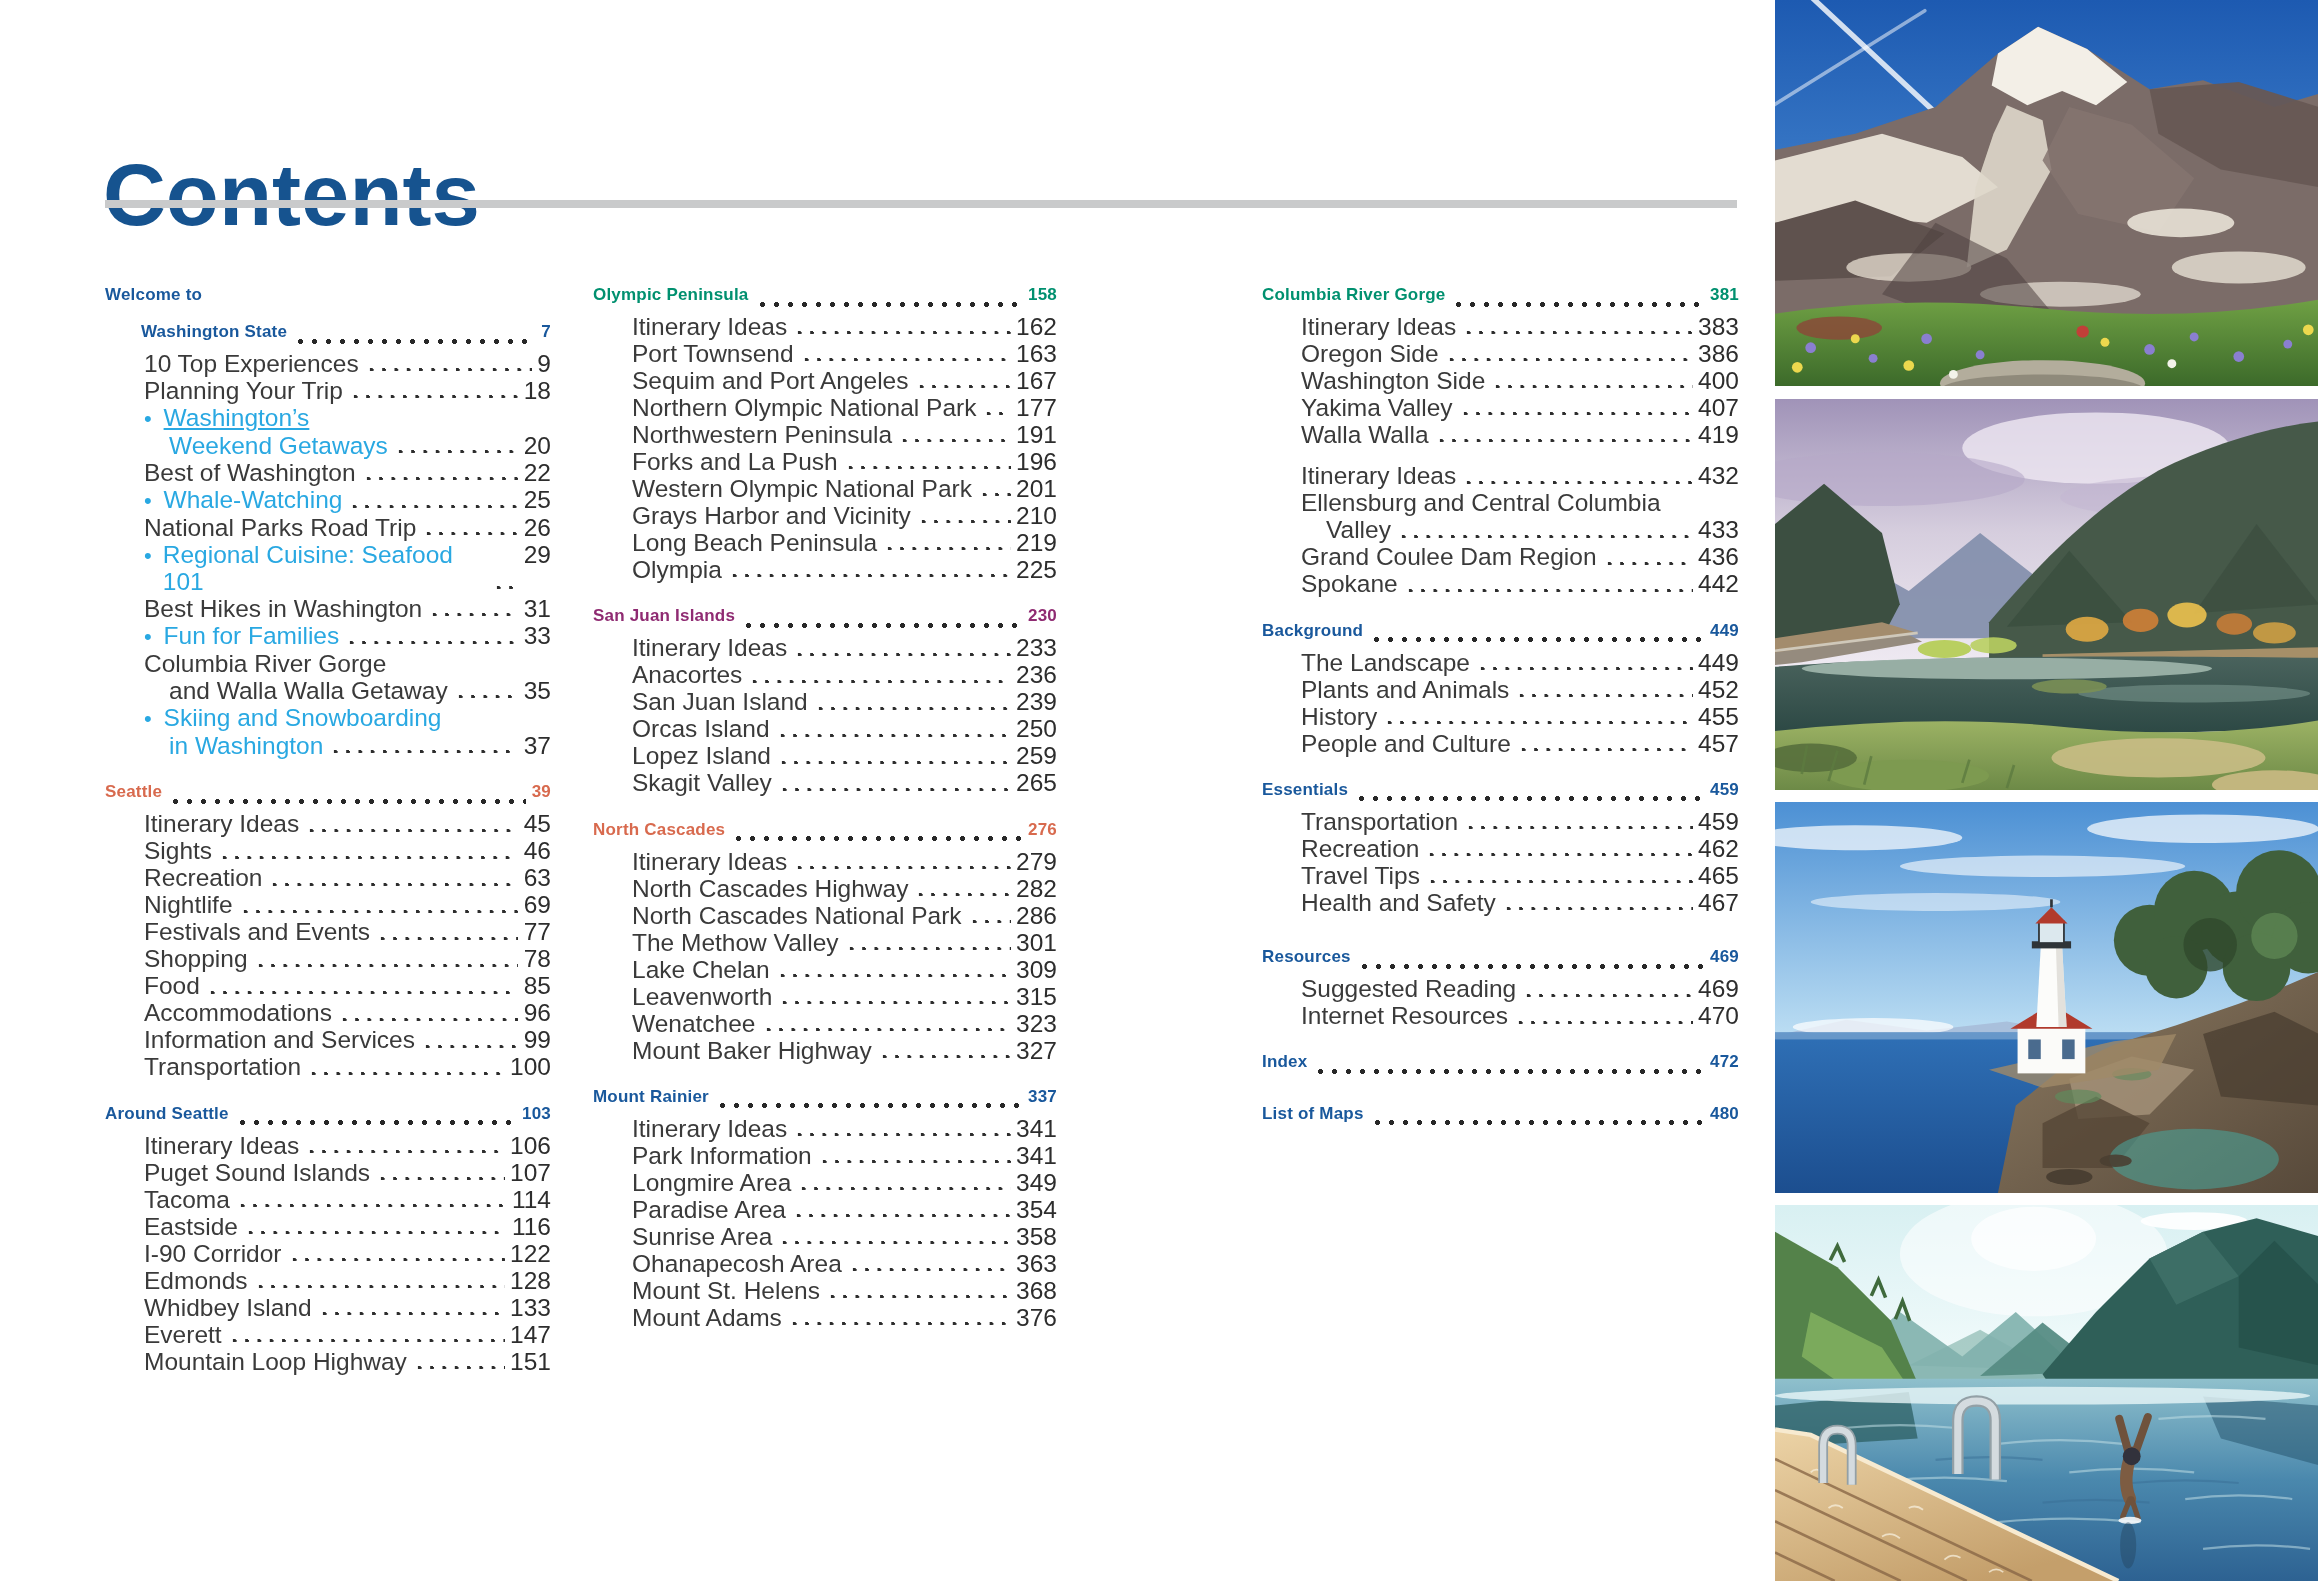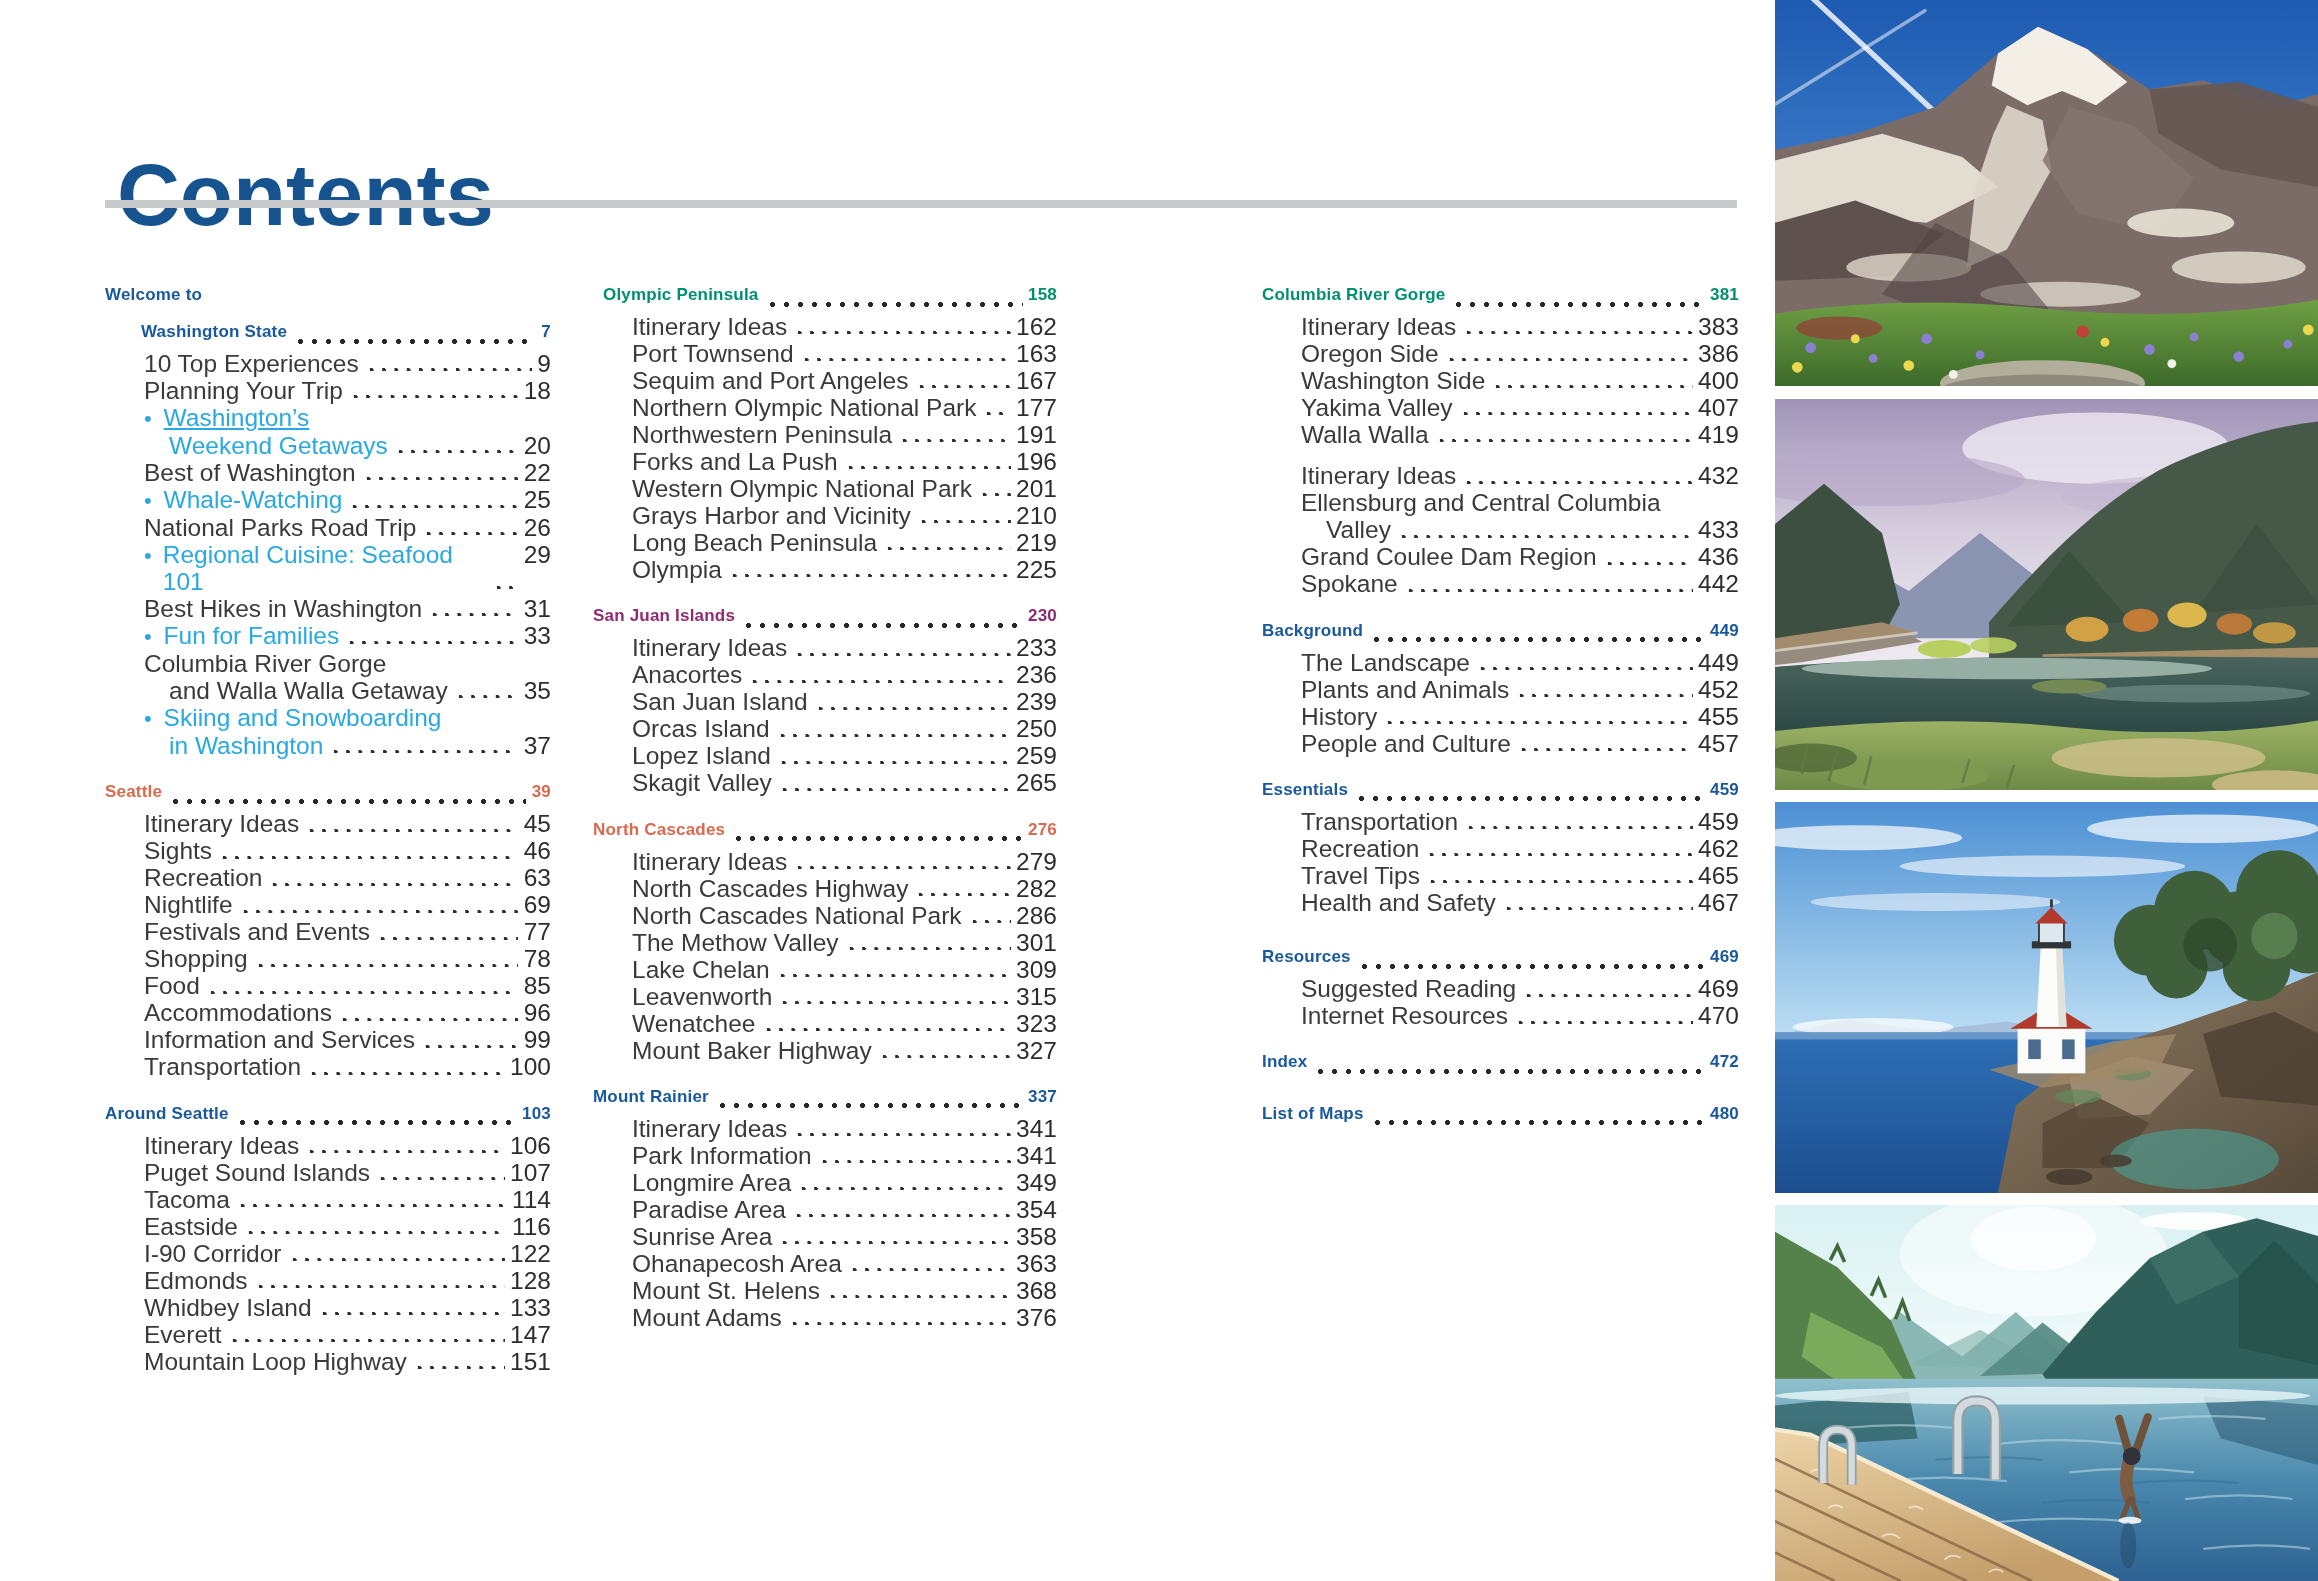--- a/index.html
+++ b/index.html
@@ -1,19 +1,19 @@
 <!DOCTYPE html>
 <html style="font-size:14.3px"><head>
 <meta charset="utf-8">
 <style>
   html,body{margin:0;padding:0;background:#ffffff;}
   .page{position:relative;width:2319px;height:1581px;background:#fff;overflow:hidden;
         font-family:"Liberation Sans",sans-serif;}
   
-  .title{position:absolute;left:117px;top:93px;font-size:87px;font-weight:700;
+  .title{position:absolute;left:103px;top:93px;font-size:87px;font-weight:700;
          letter-spacing:0px;line-height:1;}
   .rule{position:absolute;left:105px;top:200px;width:1632px;height:8px;background:#c9cacb;}
   
   .toc{position:absolute;left:105px;top:276px;display:flex;}
   .toc-col{flex:0 0 auto;}
   .toc-col.c1{width:446px;margin-right:42px;}
   .toc-col.c2{width:464px;margin-right:205px;}
   .toc-col.c3{width:477px;}
   .sec{margin:14.3px 0 0 0;}
   .sec:first-child{margin-top:0;}
@@ -227,21 +227,21 @@
           <div class="e-row e-first">
             <span class="e-label">Mountain Loop Highway</span>
             <span class="leader"></span>
             <span class="e-page">151</span>
           </div>
         </section>
       </div>
       <div class="toc-col c2">
         <section class="sec">
           <div class="h-row">
-            <span class="h-label" style="color: rgb(0, 144, 111); margin-left: 10px;">Olympic Peninsula</span>
+            <span class="h-label" style="color: rgb(0, 144, 111);">Olympic Peninsula</span>
             <span class="leader"></span>
             <span class="h-page" style="color: rgb(0, 144, 111);">158</span>
           </div>
           <div class="e-row e-first">
             <span class="e-label">Itinerary Ideas</span>
             <span class="leader"></span>
             <span class="e-page">162</span>
           </div>
           <div class="e-row e-first">
             <span class="e-label">Port Townsend</span>

